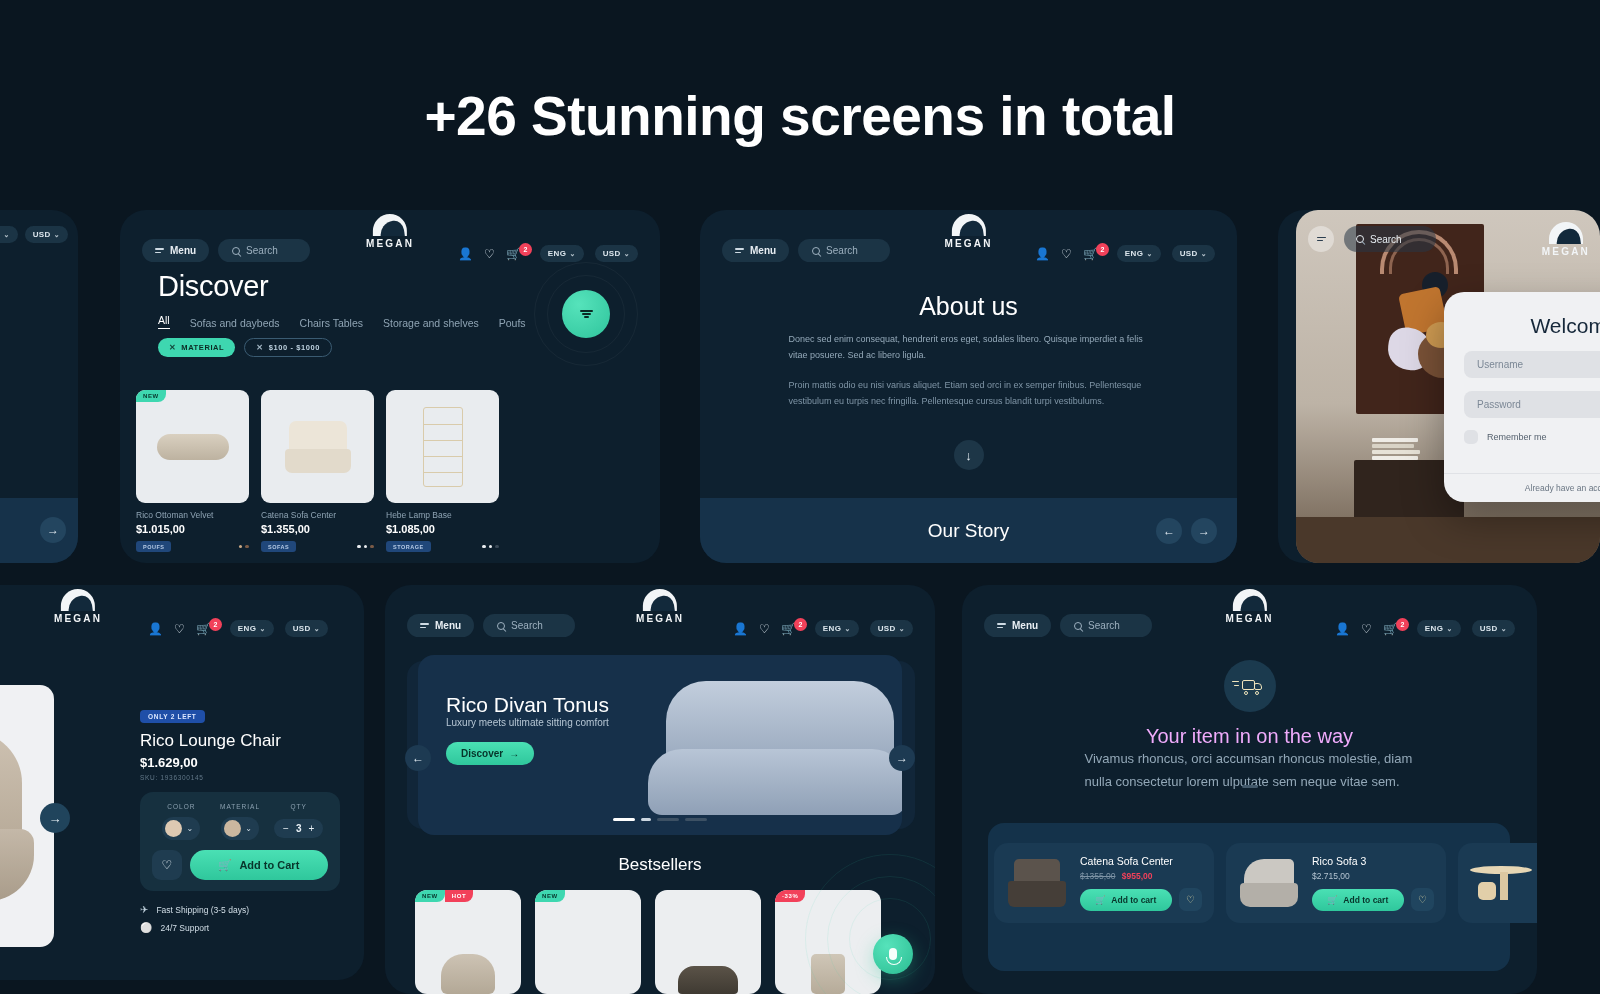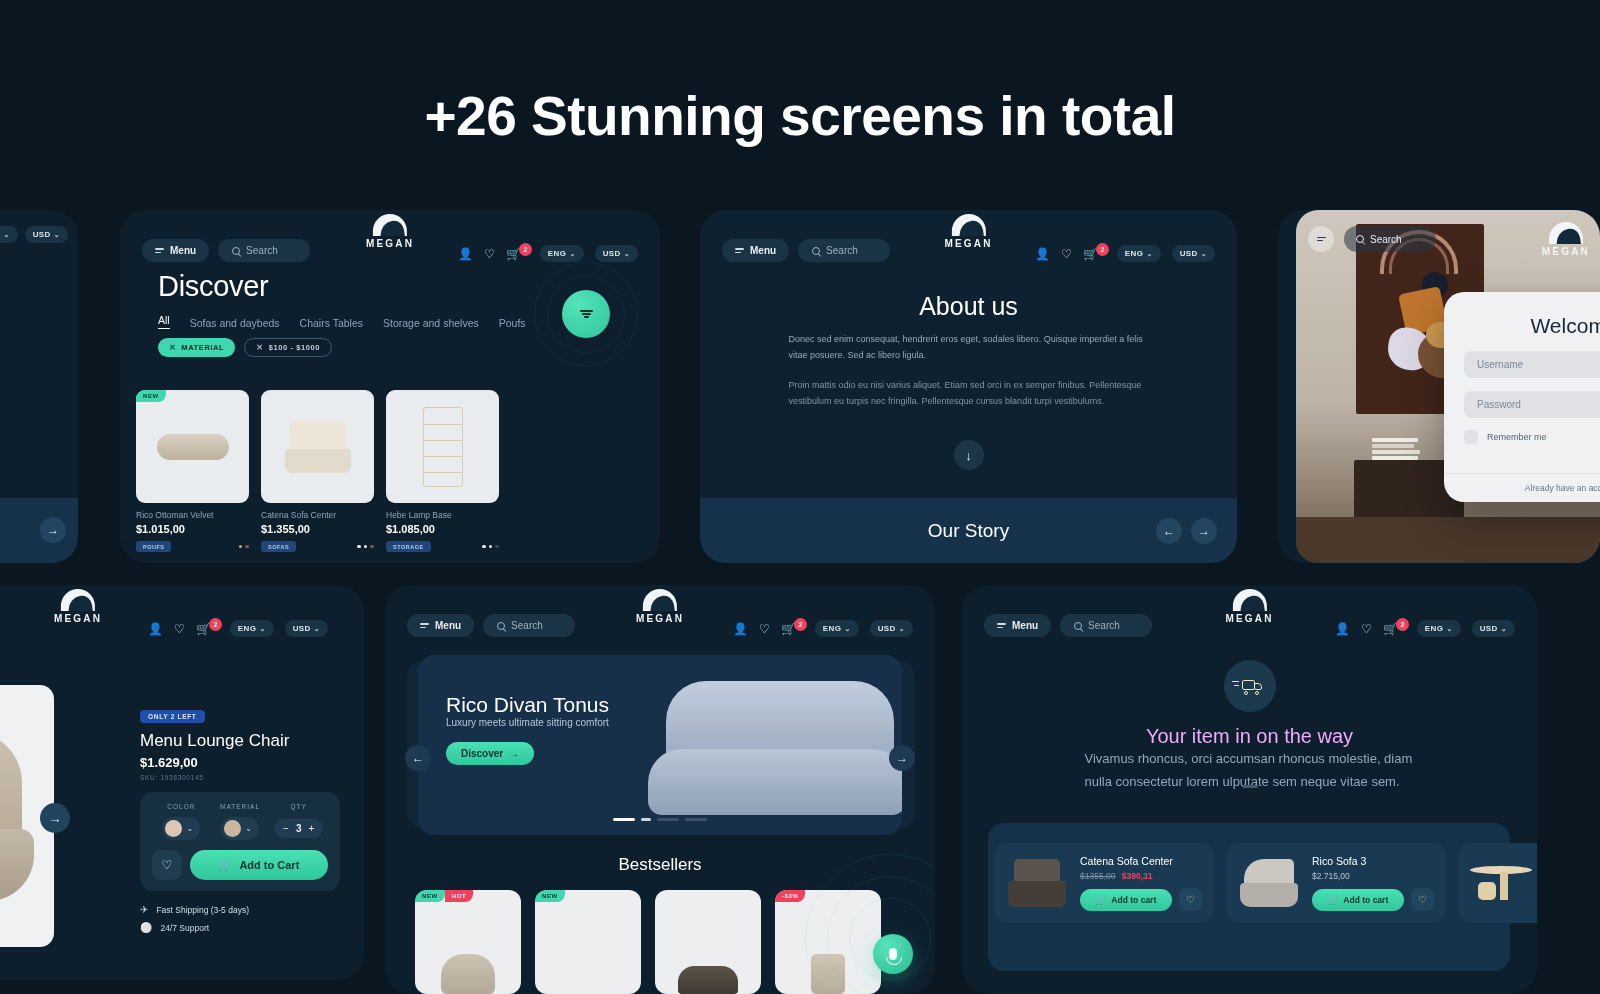--- a/index.html
+++ b/index.html
@@ -680,21 +680,21 @@
         <div class="bk"></div>
           <div class="st"></div>
       </div>
     </div>
     <div class="gal-next">
       <span>→</span>
     </div>
 
     <div class="detail-body">
       <span class="only-left">ONLY 2 LEFT</span>
-      <div class="d-title">Menu Lounge Chair</div>
+      <div class="d-title">Rico Lounge Chair</div>
       <div class="d-price">$1.629,00</div>
       <div class="d-sku">SKU: 1936300145</div>
 
       <div class="opt-card">
         <div class="opt-heads">
           <span>COLOR</span>
           <span>MATERIAL</span>
           <span>QTY</span>
         </div>
         <div class="opt-ctrls">
@@ -896,21 +896,21 @@
         <div class="ord-thumb">
           <div class="oc-sofa-dark">
             <div class="b"></div>
               <div class="s"></div>
           </div>
         </div>
         <div class="oc-info">
           <div class="oc-name">Catena Sofa Center</div>
           <div class="oc-prices">
             <span class="oc-old">$1355,00</span>
-            <span class="oc-new">$390,31</span>
+            <span class="oc-new">$955,00</span>
           </div>
           <div class="oc-row">
             <span class="oc-add">
               <span>🛒</span>
               <span>Add to cart</span>
             </span>
             <span class="oc-heart">
               <span>♡</span>
             </span>
           </div>

